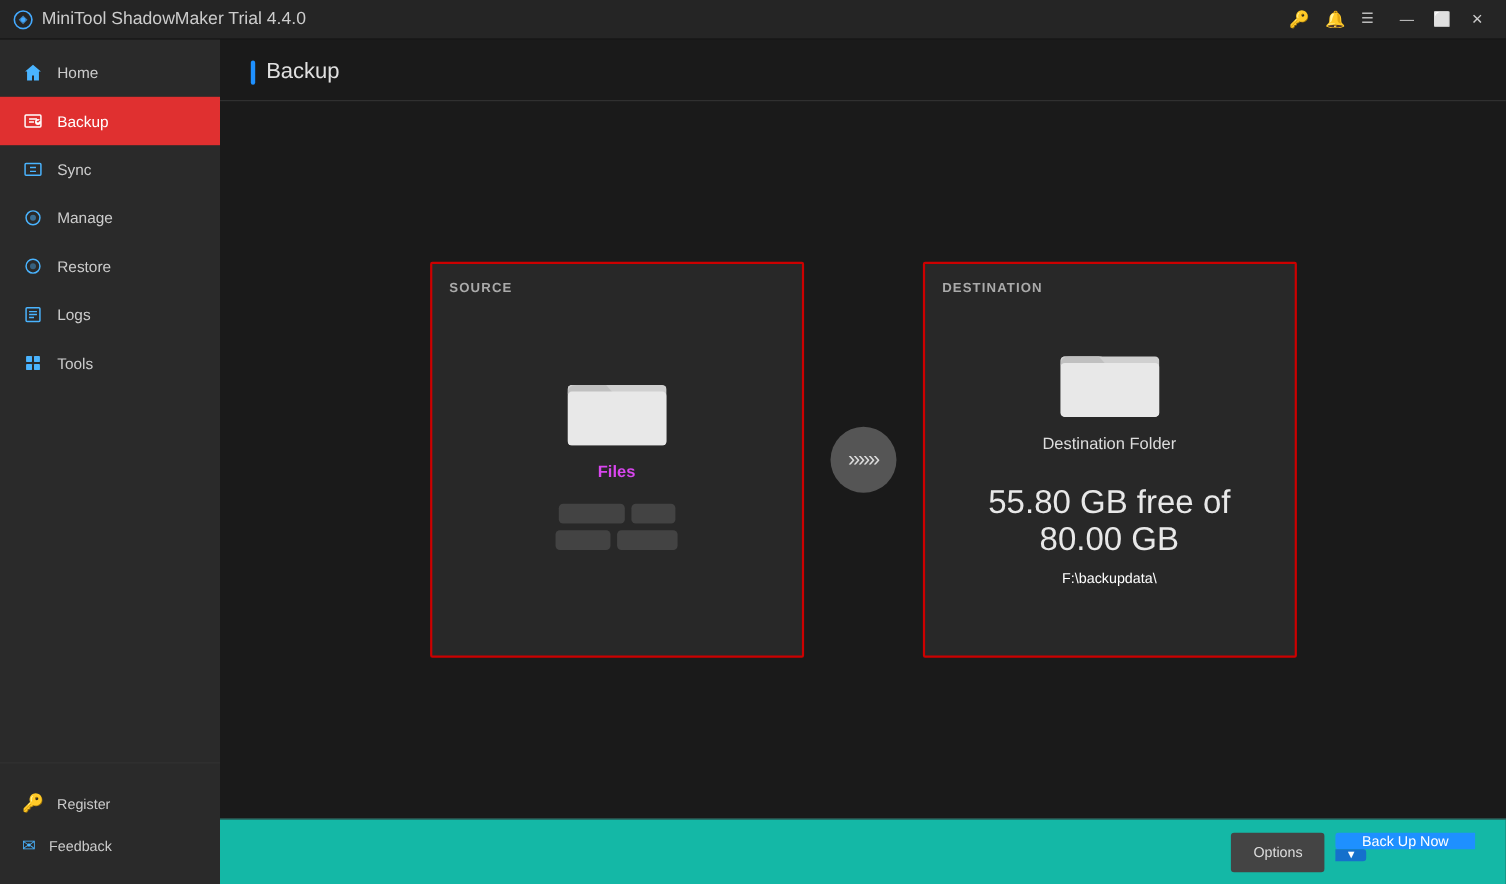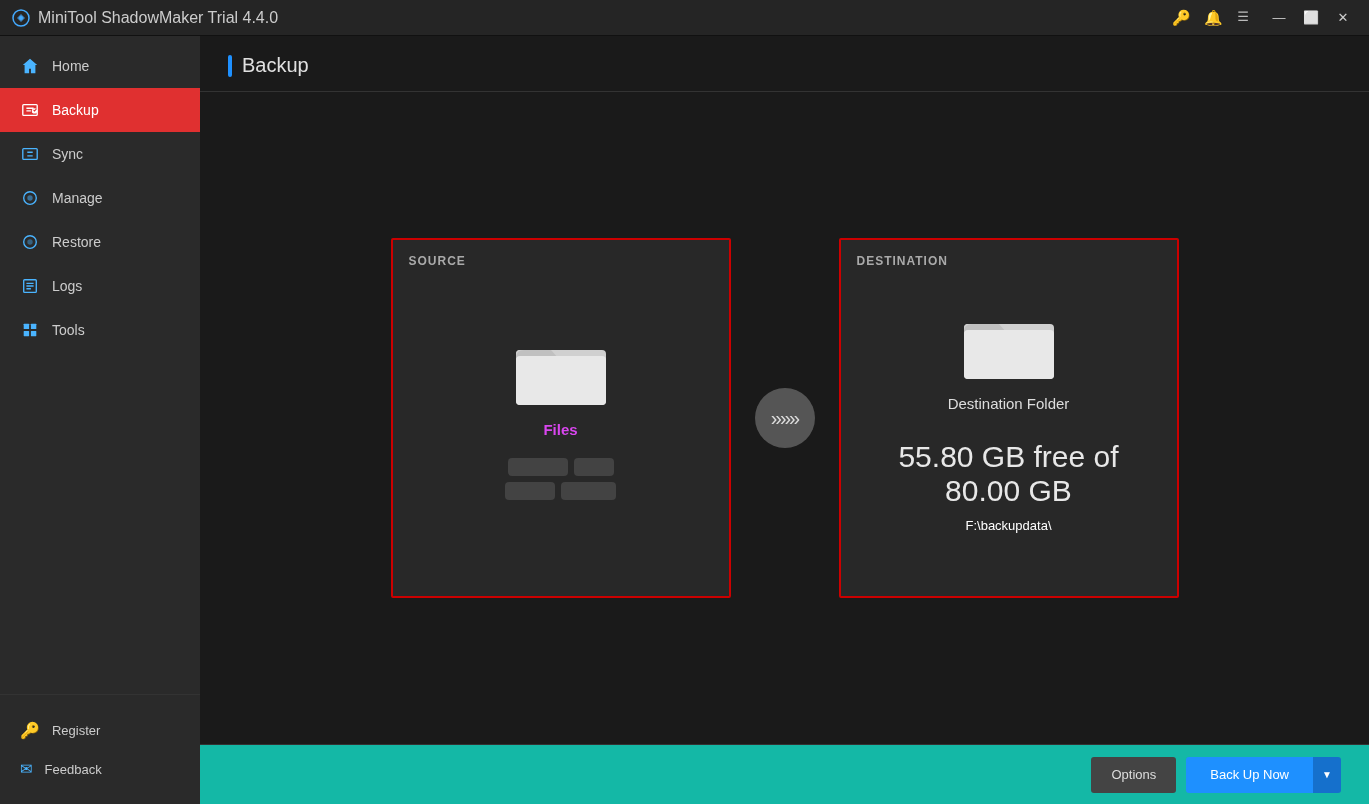--- a/index.html
+++ b/index.html
@@ -272,20 +272,21 @@
       border: none;
       color: #ddd;
       font-size: 13px;
       border-radius: 3px;
       cursor: pointer;
     }
 
     .btn-backup-container {
       display: flex;
       height: 36px;
+      flex-direction: column;
     }
     .btn-backup {
       padding: 0 24px;
       background: #1e90ff;
       border: none;
       color: #fff;
       font-size: 13px;
       border-radius: 3px 0 0 3px;
       cursor: pointer;
       white-space: nowrap;

